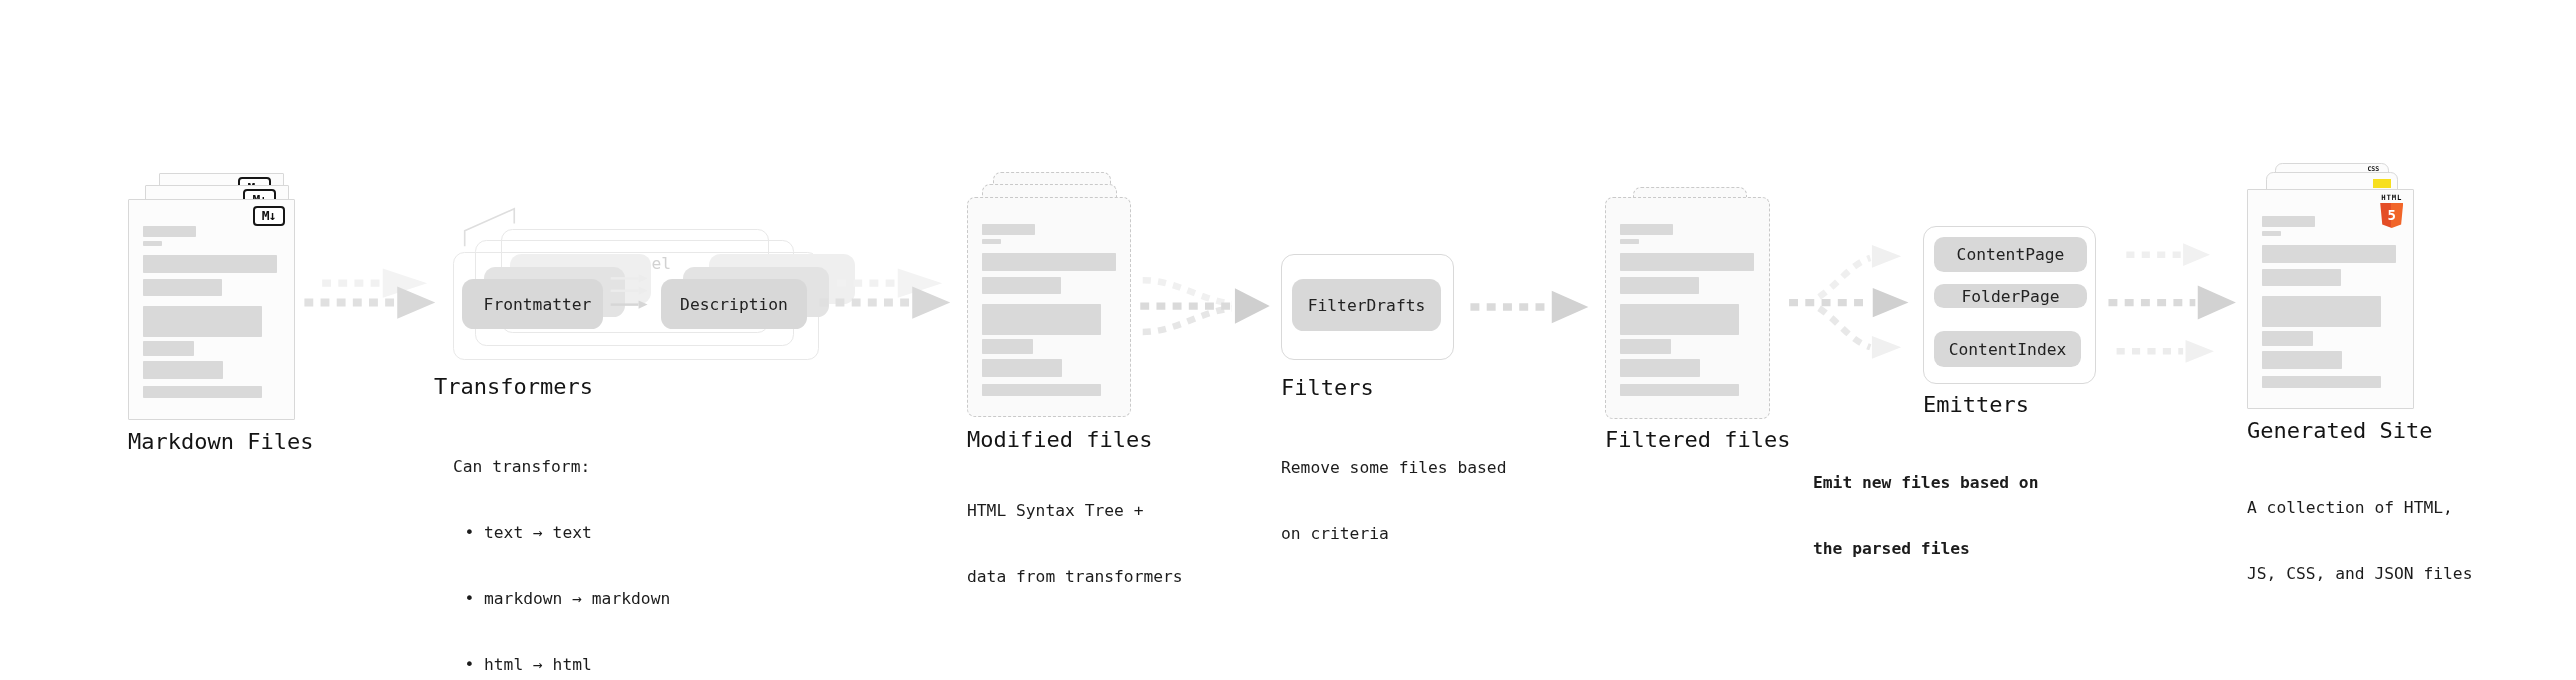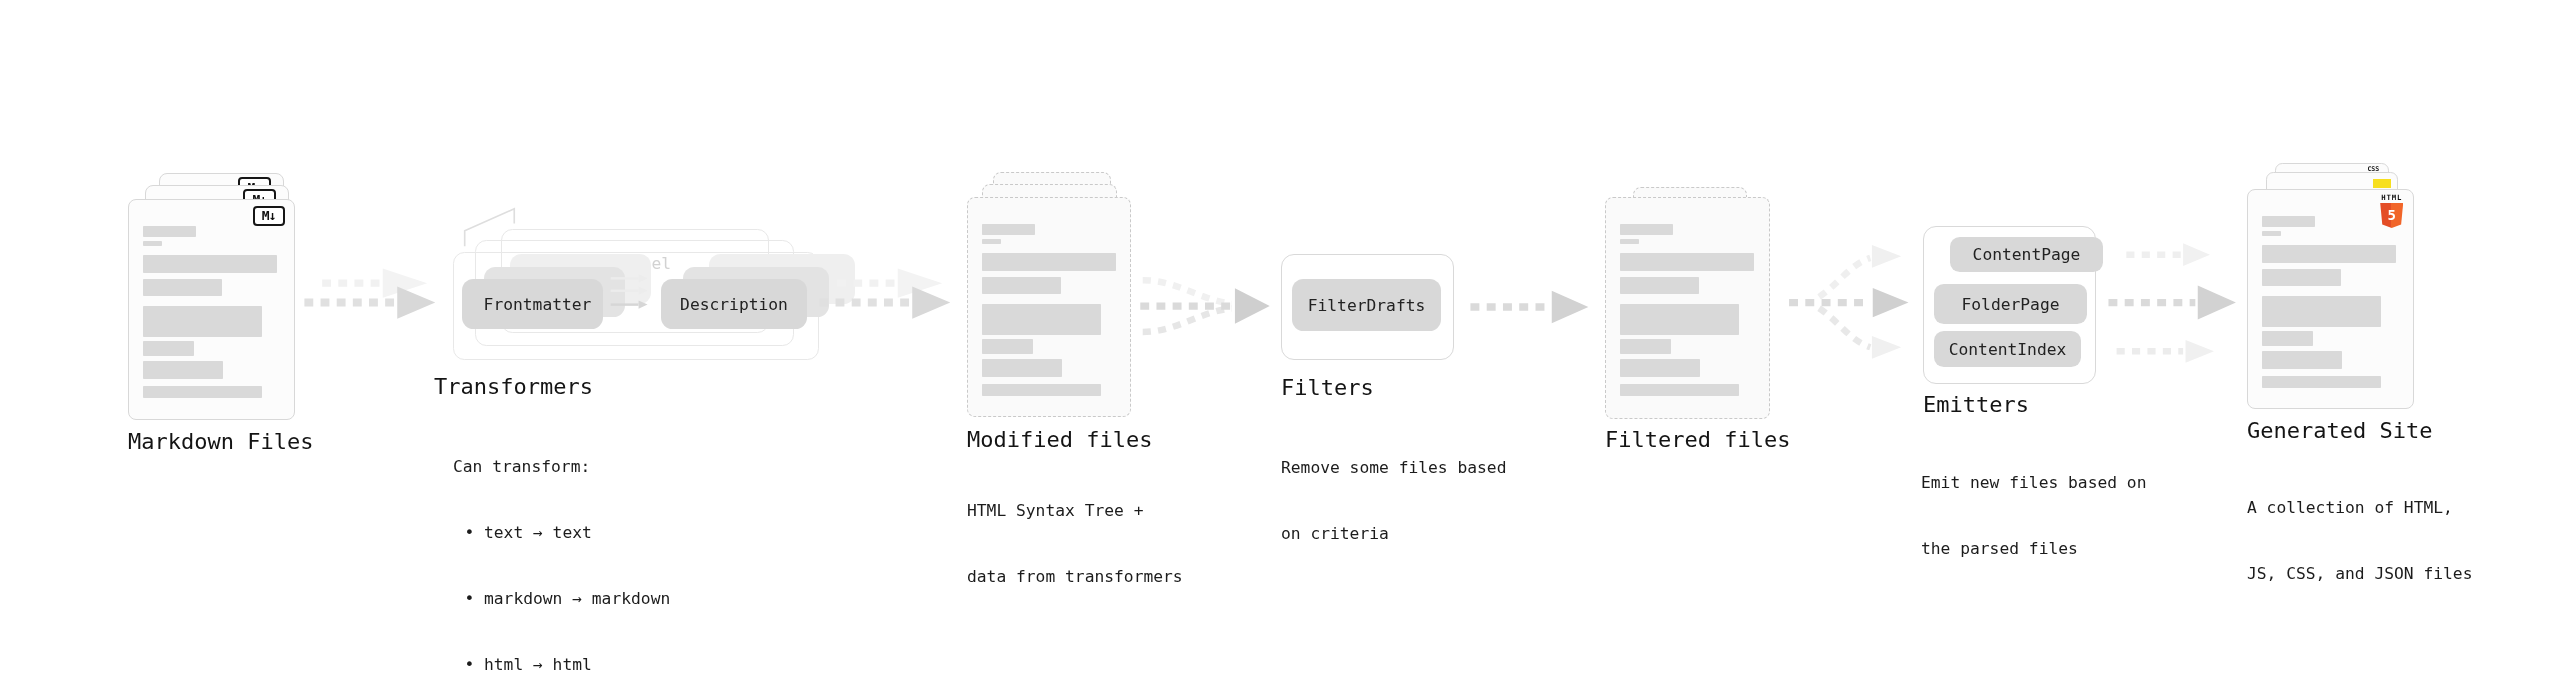--- a/index.html
+++ b/index.html
@@ -2,21 +2,21 @@
 <html style="font-size:13px"><head>
 <meta charset="utf-8">
 <style>
   html,body{margin:0;padding:0;background:#fff;}
   *,*::before,*::after{box-sizing:border-box;}
   .canvas{position:relative;width:2576px;height:681px;background:#ffffff;overflow:hidden;
           font-family:"DejaVu Sans Mono","Liberation Mono",monospace;color:#111;}
   svg{position:absolute;overflow:visible;}
 
   
-  .doc{position:absolute;background:#fcfcfc;border:1.6px solid #d8d8d8;border-radius:8px;}
+  .doc{position:absolute;background:#fcfcfc;border:1.6px solid #d8d8d8;border-radius:1px;}
   .doc.dashed{background:#fafafa;border:1.6px dashed #c9c9c9;border-radius:8.1px;}
   .skel{position:absolute;left:14px;top:0;display:flex;flex-direction:column;align-items:flex-start;}
   .bar{display:block;background:#d9d9d9;border-radius:0.8px;}
 
   
   .label{position:absolute;font-size:22px;font-weight:500;color:#141414;white-space:pre;}
   .sub{position:absolute;font-size:16.3px;line-height:22px;color:#1c1c1c;white-space:pre;}
   .sub .indent{padding-left:11.4px;}
   .note{position:absolute;font-size:16.3px;color:#d2d2d2;white-space:pre;}
 
@@ -177,25 +177,25 @@
   <svg style="left:1785px;top:240px;" width="130" height="130" viewBox="0 0 160 160">
     <path d="M42,70 C65,55 80,30 105,22" fill="none" stroke="#efefef" stroke-width="8" stroke-dasharray="10 9"></path>
     <polygon points="107,6 143,20 107,34" fill="#f0f0f0"></polygon>
     <path d="M42,84 C65,99 80,124 105,132" fill="none" stroke="#e8e8e8" stroke-width="8" stroke-dasharray="10 9"></path>
     <polygon points="107,118 143,132 107,146" fill="#f0f0f0"></polygon>
     <line x1="5" y1="77" x2="105" y2="77" stroke="#dadada" stroke-width="9" stroke-dasharray="11 9"></line>
     <polygon points="108,59 152,77 108,95" fill="#d0d0d0"></polygon>
   </svg>
 
   <div class="panel" style="left:1923px;top:226px;width:173px;height:158px;"></div>
-  <div class="pill" style="left:1934px;top:237px;width:153px;height:35px;border-radius:9.8px;margin-left:16px;">ContentPage</div>
-  <div class="pill" style="left:1934px;top:284px;width:153px;height:40px;border-radius:9.8px;">FolderPage</div>
+  <div class="pill" style="left:1934px;top:237px;width:153px;height:35px;border-radius:9.8px;">ContentPage</div>
+  <div class="pill" style="left:1934px;top:284px;width:153px;height:24px;border-radius:9.8px;">FolderPage</div>
   <div class="pill" style="left:1934px;top:331px;width:147px;height:36px;border-radius:9.8px;">ContentIndex</div>
   <div class="label" style="left:1923px;top:392px;">Emitters</div>
-  <div class="sub" style="left:1921px;top:428px;">
+  <div class="sub" style="left:1813px;top:428px;font-weight:bold;">
     <div>Emit new files based on</div>
     <div>the parsed files</div>
   </div>
 
   <svg style="left:2106px;top:236px;" width="134" height="138" viewBox="0 0 165 170">
     <line x1="25" y1="23" x2="92" y2="23" stroke="#efefef" stroke-width="8" stroke-dasharray="10 9"></line>
     <polygon points="95,9 128,23 95,37" fill="#f1f1f1"></polygon>
     <line x1="3" y1="82" x2="110" y2="82" stroke="#dadada" stroke-width="9" stroke-dasharray="11 9"></line>
     <polygon points="113,61 160,82 113,103" fill="#d2d2d2"></polygon>
     <line x1="13" y1="142" x2="95" y2="142" stroke="#ececec" stroke-width="8" stroke-dasharray="10 9"></line>

